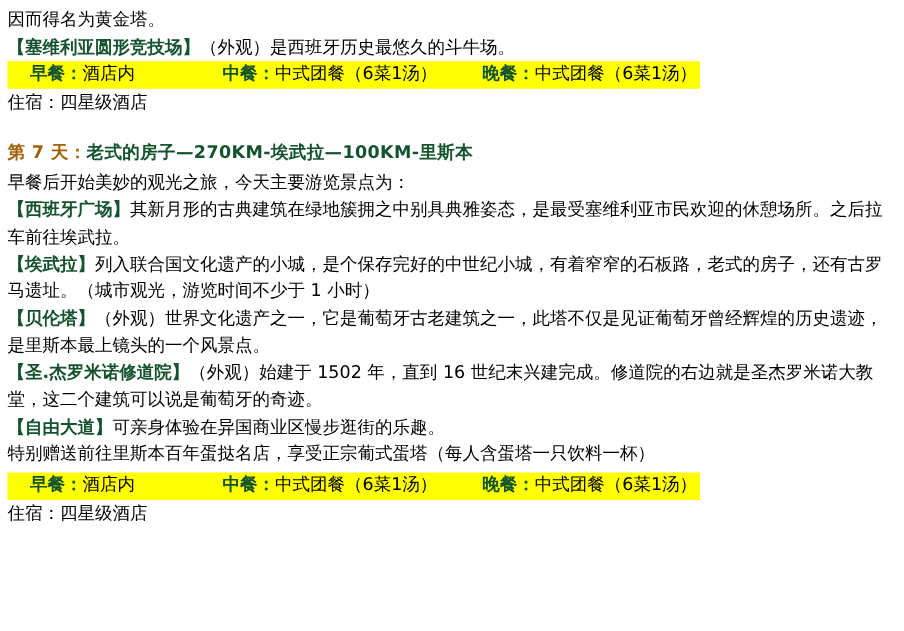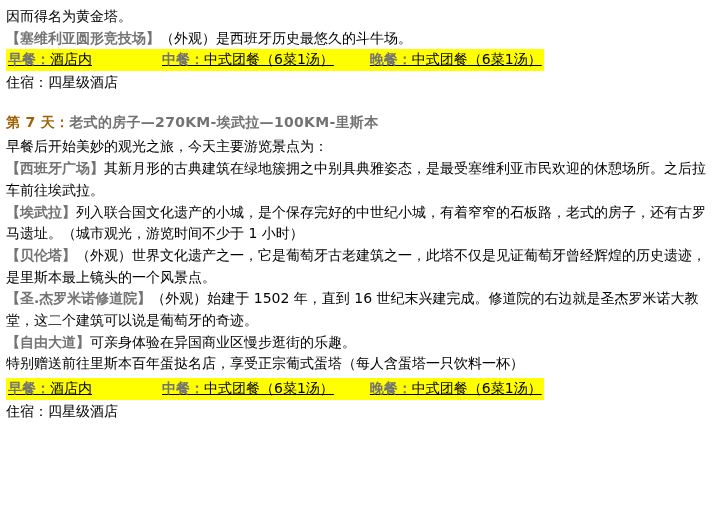--- a/index.html
+++ b/index.html
@@ -21,42 +21,41 @@
     box-sizing: border-box;
   }
   p {
     margin: 0 0 2px 0;
   }
   .line {
     margin: 0;
     padding: 0;
   }
   .blue {
-    color: #737373;
+    color: #14532d;
   }
   .black {
     color: #000000;
   }
   .red {
     color: #a16207;
   }
   .bold {
     font-weight: bold;
   }
   .hl {
     background: #ffff00;
   }
   .meal-row {
     margin: 0;
     padding: 0;
   }
   .meal-row .hl {
     display: inline-block;
-    padding: 0 2px 0 2px;
-    text-decoration: underline;
+    padding: 0 2px 0 18px;
   }
   .gap-md {
     height: 18px;
   }
   .gap-xs {
     height: 3px;
   }
   .sp-wide {
     display: inline-block;
     width: 70px;

